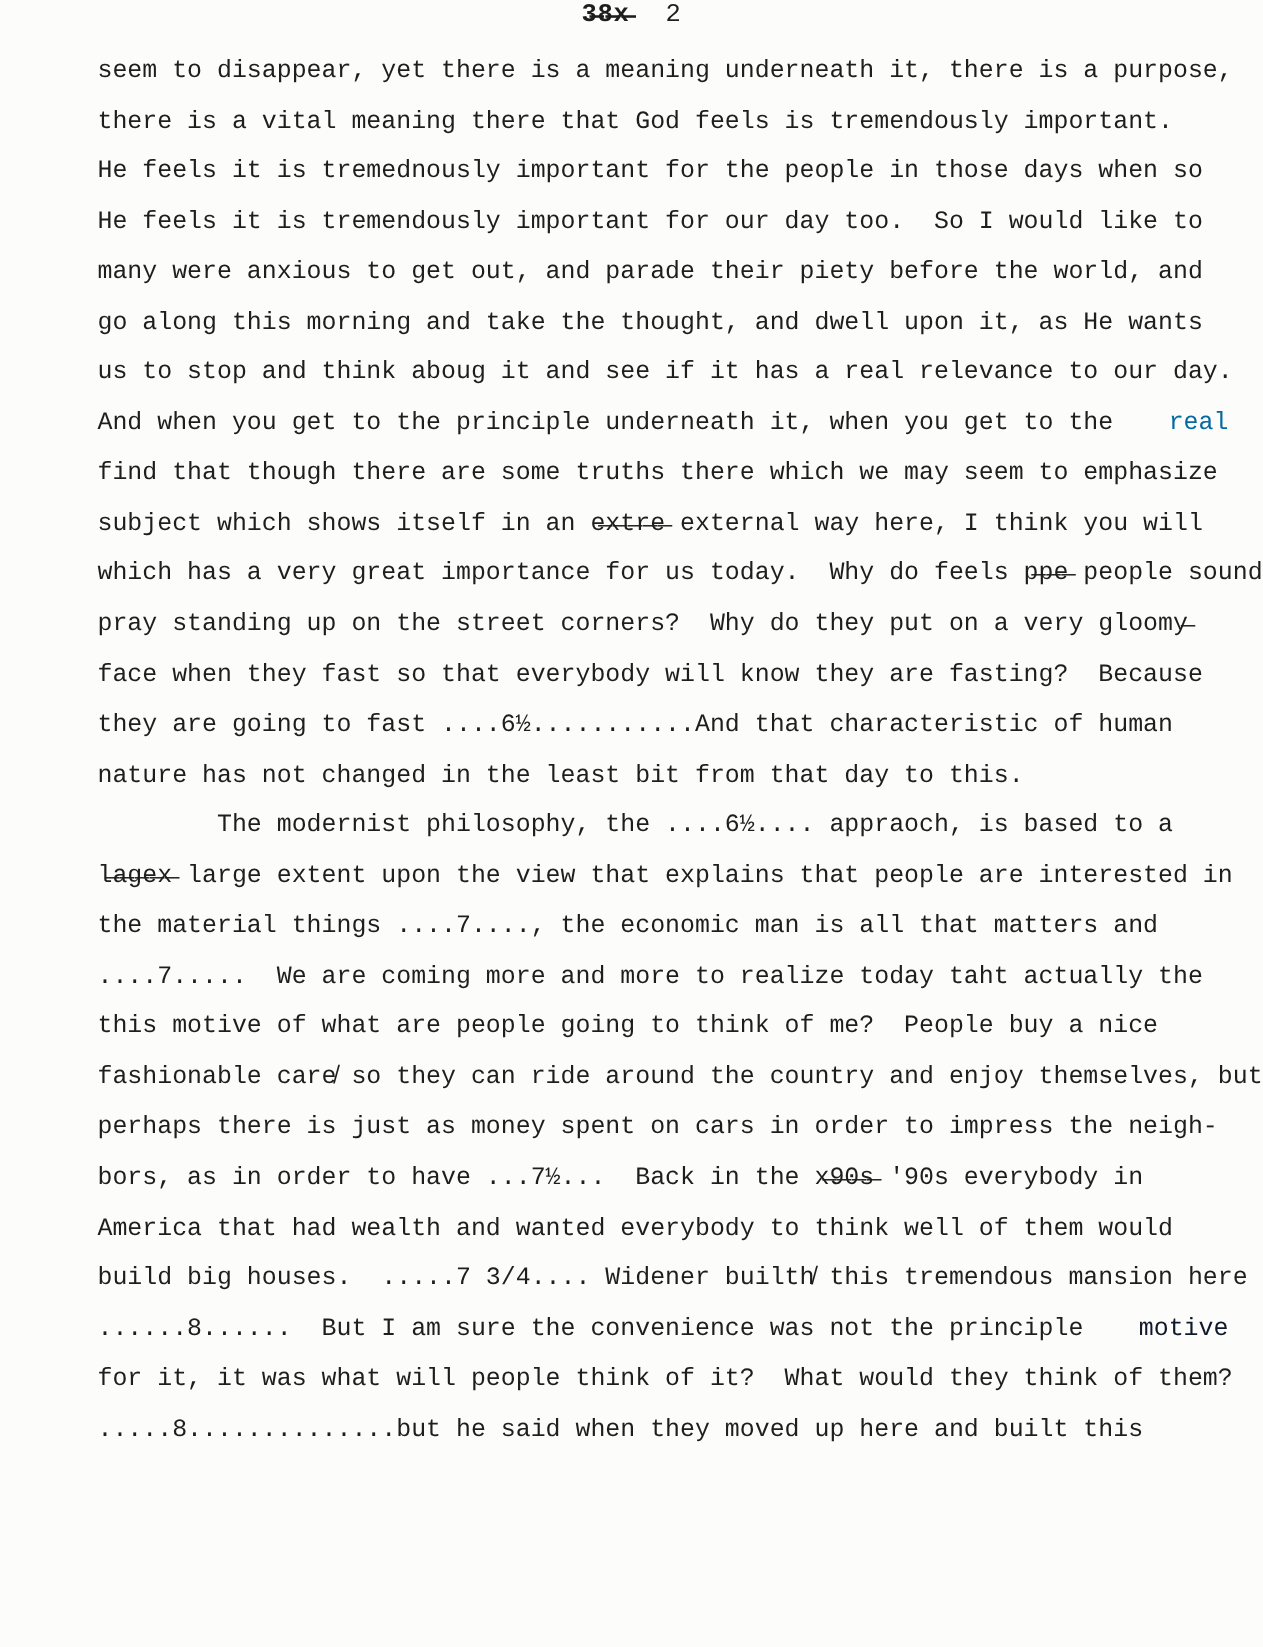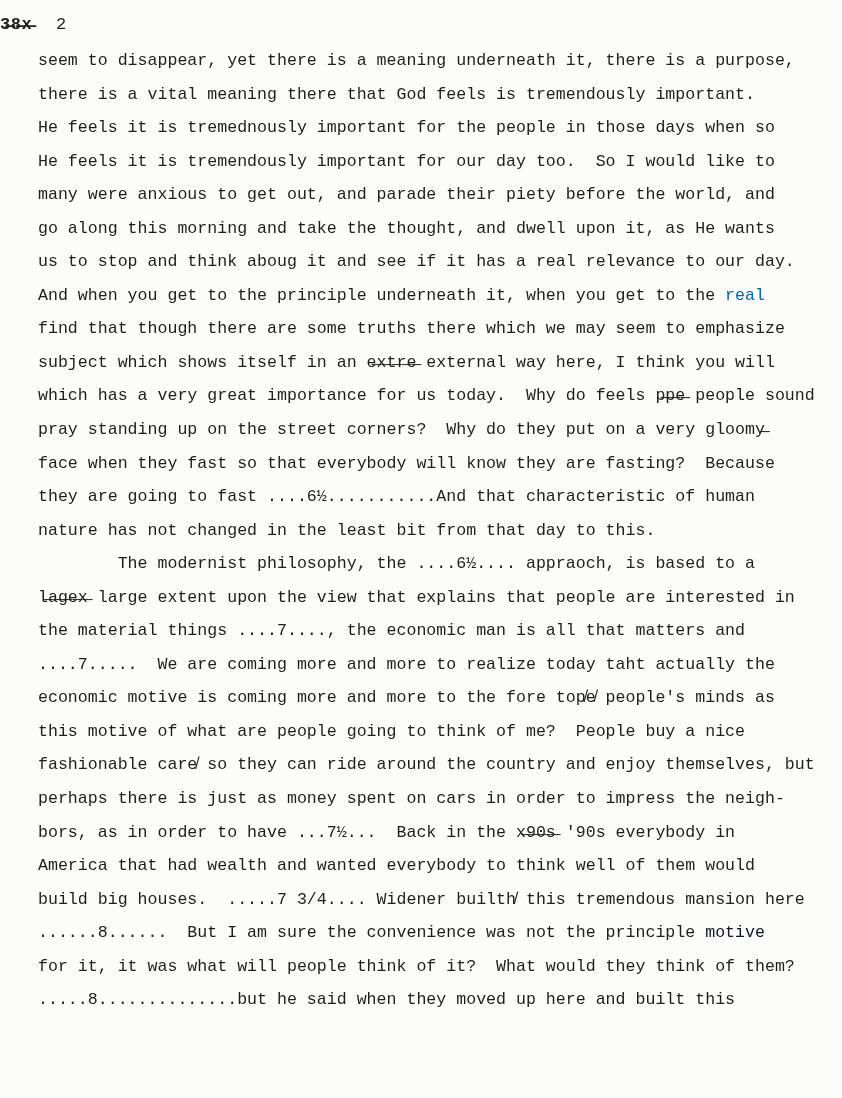--- a/index.html
+++ b/index.html
@@ -11,42 +11,42 @@
     position: relative;
     width: 842px;
     height: 1098px;
     margin: 0;
     background: #fcfcfa;
     font-family: "Liberation Mono", "DejaVu Sans Mono", monospace;
     color: #1e1e1e;
     overflow: hidden;
   }
   .header {
-    padding-top: 15px;
-    text-align: left;
+    padding-top: 1px;
+    text-align: center;
     font-size: 17px;
     font-weight: bold;
     letter-spacing: 0.5px;
     white-space: pre;
   }
   .header .page-num {
     margin-left: 24px;
     font-weight: normal;
   }
   .lines {
     margin: 10px 0 0 38px;
   }
   .line {
     white-space: pre;
     font-size: 16.6px;
     line-height: 33.55px;
     height: 33.55px;
     letter-spacing: 0px;
   }
-  .line span { display: inline; }
+  .line span { display: inline; margin-left: 27px; }
 </style>
 </head>
 <body>
 
 <div class="page">
   <div class="header"><span>3̶8̶x̶</span><span class="page-num">2</span></div>
   <div class="lines" id="lines">
       <div class="line"><span>seem to disappear, yet there is a meaning underneath it, there is a purpose,</span></div>
       <div class="line"><span>there is a vital meaning there that God feels is tremendously important.</span></div>
       <div class="line"><span>He feels it is tremednously important for the people in those days when so</span></div>
@@ -59,21 +59,20 @@
       <div class="line"><span>subject which shows itself in an e̶x̶t̶r̶e̶ external way here, I think you will</span></div>
       <div class="line"><span>which has a very great importance for us today.  Why do feels p̶p̶e̶ people sound</span></div>
       <div class="line"><span>pray standing up on the street corners?  Why do they put on a very gloomy̶</span></div>
       <div class="line"><span>face when they fast so that everybody will know they are fasting?  Because</span></div>
       <div class="line"><span>they are going to fast ....6½...........And that characteristic of human</span></div>
       <div class="line"><span>nature has not changed in the least bit from that day to this.</span></div>
       <div class="line"><span>        The modernist philosophy, the ....6½.... appraoch, is based to a</span></div>
       <div class="line"><span>l̶a̶g̶e̶x̶ large extent upon the view that explains that people are interested in</span></div>
       <div class="line"><span>the material things ....7...., the economic man is all that matters and</span></div>
       <div class="line"><span>....7.....  We are coming more and more to realize today taht actually the</span></div>
-      <div class="line"><span>economic motive is coming more and more to the fore top̸e̸ people's minds as</span></div>
       <div class="line"><span>this motive of what are people going to think of me?  People buy a nice</span></div>
       <div class="line"><span>fashionable care̸ so they can ride around the country and enjoy themselves, but</span></div>
       <div class="line"><span>perhaps there is just as money spent on cars in order to impress the neigh-</span></div>
       <div class="line"><span>bors, as in order to have ...7½...  Back in the x̶9̶0̶s̶ '90s everybody in</span></div>
       <div class="line"><span>America that had wealth and wanted everybody to think well of them would</span></div>
       <div class="line"><span>build big houses.  .....7 3/4.... Widener builth̸ this tremendous mansion here</span></div>
       <div class="line"><span>......8......  But I am sure the convenience was not the principle </span><span style="color: #0f172a;">motive</span></div>
       <div class="line"><span>for it, it was what will people think of it?  What would they think of them?</span></div>
       <div class="line"><span>.....8..............but he said when they moved up here and built this</span></div>
     </div>

